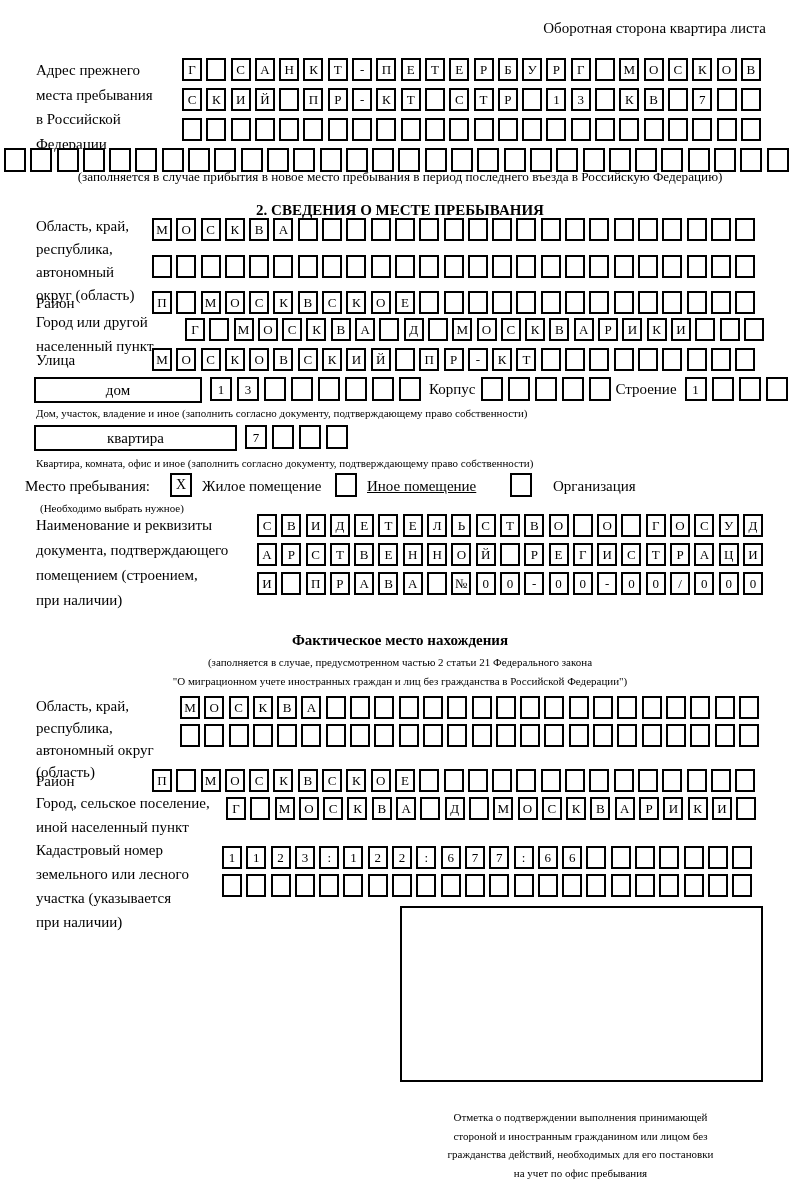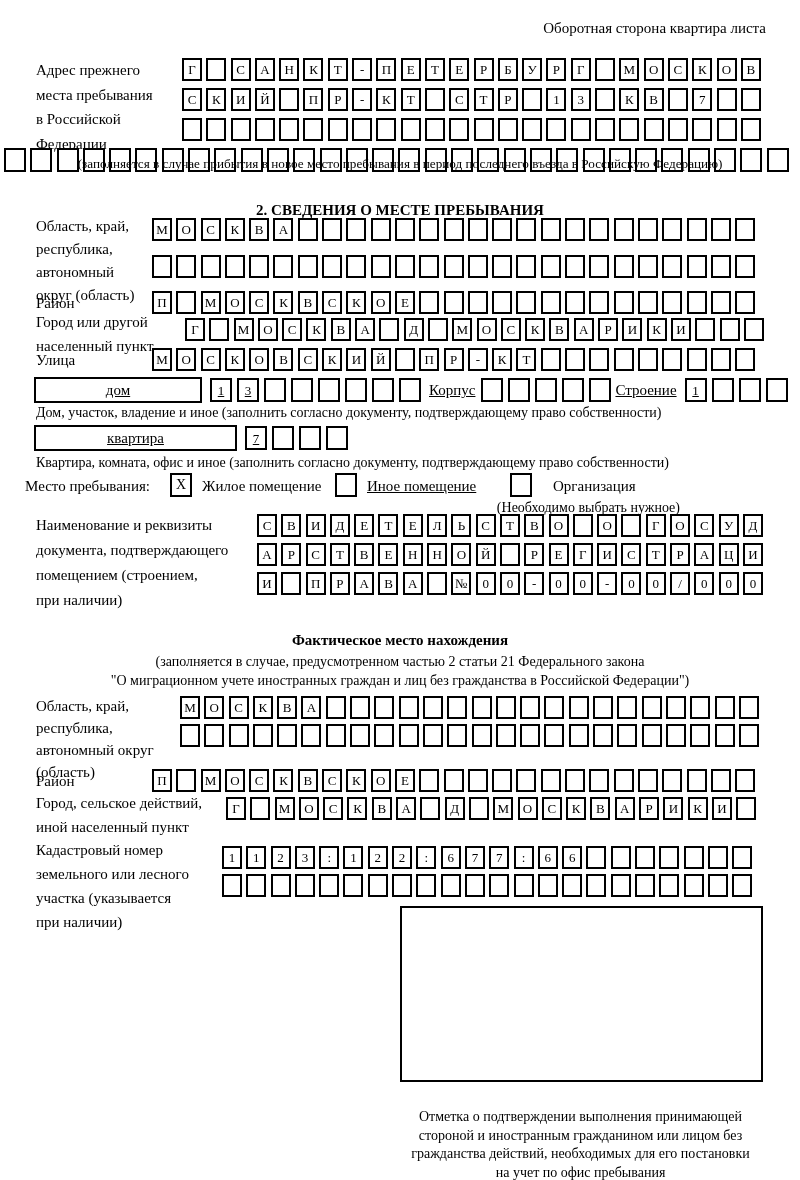--- a/index.html
+++ b/index.html
@@ -12,24 +12,24 @@
   .bold{font-weight:bold;}
   .boxrow{display:flex;gap:4.3px;}
   .cbox{width:16px;height:19px;border:2px solid #000;background:#fff;display:flex;
         align-items:center;justify-content:center;font-size:13px;line-height:19px;
         font-family:"Liberation Serif","DejaVu Serif",serif;}
   .big .cbox{width:18px;height:20px;}
   .mid .cbox{width:18px;height:20px;}
   .mid{gap:5px;}
   .wbox{border:2px solid #000;background:#fff;display:flex;align-items:center;
         justify-content:center;font-size:15px;height:22px;}
-  .inlinerow{display:flex;align-items:center;text-decoration:underline;}
+  .inlinerow{display:flex;}
   .chk{width:18px;height:20px;border:2px solid #000;background:#fff;display:flex;
        align-items:center;justify-content:center;font-size:14px;}
-  .capt{font-size:14px;line-height:18px;}
+  .capt{font-size:11px;line-height:18px;}
   .markbox{border:2px solid #000;background:#fff;}
 </style>
 </head>
 <body>
 
 <div class="page">
 
   <div class="abs lbl" style="top:16px;right:34px;">Оборотная сторона квартира листа</div>
 
   <div class="abs lbl" style="top:58px;left:36px;">
@@ -141,21 +141,21 @@
       <span class="cbox"></span>
       <span class="cbox"></span>
       <span class="cbox"></span>
       <span class="cbox"></span>
       <span class="cbox"></span>
       <span class="cbox"></span>
       <span class="cbox"></span>
       <span class="cbox"></span>
       <span class="cbox"></span>
     </div>
-  <div class="abs small center" style="top:156px;text-align:center;">(заполняется в случае прибытия в новое место пребывания в период последнего въезда в Российскую Федерацию)</div>
+  <div class="abs small center" style="top:169px;text-align:center;">(заполняется в случае прибытия в новое место пребывания в период последнего въезда в Российскую Федерацию)</div>
 
   <div class="abs lbl bold center" style="top:198px;">2. СВЕДЕНИЯ О МЕСТЕ ПРЕБЫВАНИЯ</div>
 
   <div class="abs lbl" style="top:215px;left:36px;line-height:23px;">
       <div>Область, край,</div>
       <div>республика,</div>
       <div>автономный</div>
       <div>округ (область)</div>
     </div>
   <div class="abs boxrow" style="top:218px;left:152px;">
@@ -343,21 +343,21 @@
   </div>
   <div class="abs capt" style="top:454px;left:36px;">Квартира, комната, офис и иное (заполнить согласно документу, подтверждающему право собственности)</div>
 
   <div class="abs lbl" style="top:474px;left:25px;">Место пребывания:</div>
   <div class="abs chk" style="top:473px;left:170px;">X</div>
   <div class="abs lbl" style="top:474px;left:202px;">Жилое помещение</div>
   <div class="abs chk" style="top:473px;left:335px;"></div>
   <div class="abs lbl" style="top:474px;left:367px;text-decoration:underline;">Иное помещение</div>
   <div class="abs chk" style="top:473px;left:510px;"></div>
   <div class="abs lbl" style="top:474px;left:553px;">Организация</div>
-  <div class="abs capt" style="top:499px;left:0;width:680px;text-align:right;">(Необходимо выбрать нужное)</div>
+  <div class="abs capt" style="top:499px;left:0;width:680px;text-align:left;padding-left:40px;">(Необходимо выбрать нужное)</div>
 
   <div class="abs lbl" style="top:513px;left:36px;line-height:25px;">
       <div>Наименование и реквизиты</div>
       <div>документа, подтверждающего</div>
       <div>помещением (строением,</div>
       <div>при наличии)</div>
     </div>
   <div class="abs boxrow" style="top:514px;left:257px;">
       <span class="cbox">С</span>
       <span class="cbox">В</span>
@@ -514,21 +514,21 @@
       <span class="cbox"></span>
       <span class="cbox"></span>
       <span class="cbox"></span>
       <span class="cbox"></span>
       <span class="cbox"></span>
       <span class="cbox"></span>
       <span class="cbox"></span>
     </div>
 
   <div class="abs lbl" style="top:791px;left:36px;line-height:24px;">
-      <div>Город, сельское действий,</div>
+      <div>Город, сельское поселение,</div>
       <div>иной населенный пункт</div>
     </div>
   <div class="abs boxrow" style="top:797px;left:226px;">
       <span class="cbox">Г</span>
       <span class="cbox"></span>
       <span class="cbox">М</span>
       <span class="cbox">О</span>
       <span class="cbox">С</span>
       <span class="cbox">К</span>
       <span class="cbox">В</span>

